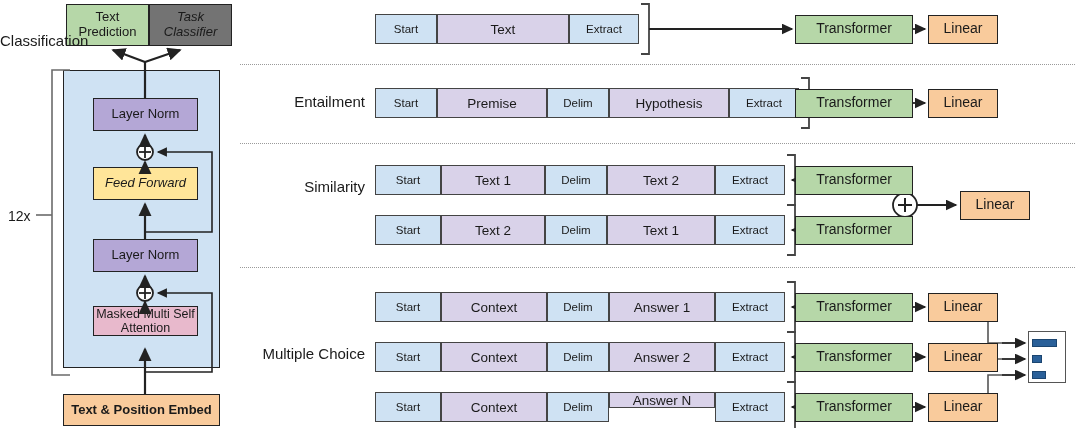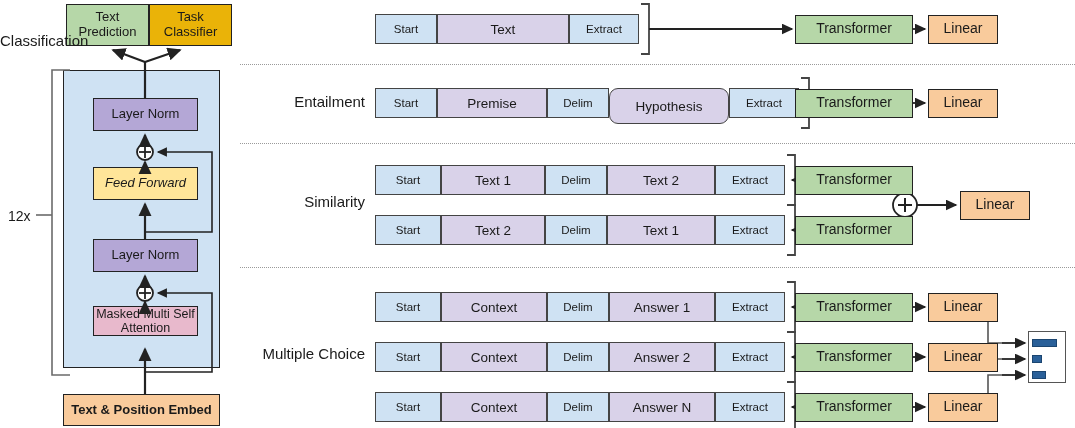--- a/index.html
+++ b/index.html
@@ -3,21 +3,21 @@
 <meta charset="utf-8">
 <style>
   html,body{margin:0;padding:0;background:#ffffff;}
   body{width:1075px;height:428px;position:relative;overflow:hidden;
        font-family:"Liberation Sans",sans-serif;color:#1a1a1a;}
   .abs{position:absolute;box-sizing:border-box;padding-left:8px;}
   .box{position:absolute;box-sizing:border-box;border:1.6px solid #222;
        display:flex;align-items:center;justify-content:center;text-align:center;
        line-height:1.12;}
   .c-green{background:#b6d7a8;}
-  .c-green-d{background:#eab308;}
+  .c-green-d{background:#737373;font-style:italic;}
   .c-orange{background:#f9cb9c;}
   .c-yellow{background:#ffe599;font-style:italic;}
   .c-lav{background:#b4a7d6;}
   .c-pink{background:#e8b9cc;}
   .c-blockbg{background:#cfe2f3;}
   .dotted{position:absolute;border-top:1.5px dotted #9a9a9a;}
   .lbl{position:absolute;white-space:nowrap;}
   svg{position:absolute;left:0;top:0;overflow:visible;}
   .tokcell{position:absolute;box-sizing:border-box;border:1.5px solid #444;
            display:flex;align-items:center;justify-content:center;}
@@ -141,25 +141,25 @@
     <div class="lbl" style="left:0px;top:19px;width:365px;text-align:left;font-size:15px;margin-top:13px;">Classification</div>
     <div class="tokcell" style="left:375px;top:14px;width:62px;height:30px;background:#cfe2f3;font-size:11.5px;">Start</div>
     <div class="tokcell" style="left:437px;top:14px;width:132px;height:30px;background:#d9d2e9;font-size:13.5px;">Text</div>
     <div class="tokcell" style="left:569px;top:14px;width:70px;height:30px;background:#cfe2f3;font-size:11.5px;">Extract</div>
     <div class="box" style="left:795px;top:14.5px;width:118px;height:29px;background:#b6d7a8;font-size:14px;">Transformer</div>
     <div class="box" style="left:928px;top:14.5px;width:70px;height:29px;background:#f9cb9c;font-size:14px;">Linear</div>
     <div class="lbl" style="left:0px;top:93px;width:365px;text-align:right;font-size:15px;">Entailment</div>
     <div class="tokcell" style="left:375px;top:88px;width:62px;height:30px;background:#cfe2f3;font-size:11.5px;">Start</div>
     <div class="tokcell" style="left:437px;top:88px;width:110px;height:30px;background:#d9d2e9;font-size:13.5px;">Premise</div>
     <div class="tokcell" style="left:547px;top:88px;width:62px;height:30px;background:#cfe2f3;font-size:11.5px;">Delim</div>
-    <div class="tokcell" style="left:609px;top:88px;width:120px;height:36px;background:#d9d2e9;font-size:13.5px;border-radius:9px;">Hypothesis</div>
+    <div class="tokcell" style="left:609px;top:88px;width:120px;height:30px;background:#d9d2e9;font-size:13.5px;">Hypothesis</div>
     <div class="tokcell" style="left:729px;top:88px;width:70px;height:30px;background:#cfe2f3;font-size:11.5px;">Extract</div>
     <div class="box" style="left:795px;top:88.5px;width:118px;height:29px;background:#b6d7a8;font-size:14px;">Transformer</div>
     <div class="box" style="left:928px;top:88.5px;width:70px;height:29px;background:#f9cb9c;font-size:14px;">Linear</div>
-    <div class="lbl" style="left:0px;top:193px;width:365px;text-align:right;font-size:15px;">Similarity</div>
+    <div class="lbl" style="left:0px;top:178px;width:365px;text-align:right;font-size:15px;">Similarity</div>
     <div class="tokcell" style="left:375px;top:165px;width:66px;height:30px;background:#cfe2f3;font-size:11.5px;">Start</div>
     <div class="tokcell" style="left:441px;top:165px;width:104px;height:30px;background:#d9d2e9;font-size:13.5px;">Text 1</div>
     <div class="tokcell" style="left:545px;top:165px;width:62px;height:30px;background:#cfe2f3;font-size:11.5px;">Delim</div>
     <div class="tokcell" style="left:607px;top:165px;width:108px;height:30px;background:#d9d2e9;font-size:13.5px;">Text 2</div>
     <div class="tokcell" style="left:715px;top:165px;width:70px;height:30px;background:#cfe2f3;font-size:11.5px;">Extract</div>
     <div class="box" style="left:795px;top:165.5px;width:118px;height:29px;background:#b6d7a8;font-size:14px;">Transformer</div>
     <div class="tokcell" style="left:375px;top:215px;width:66px;height:30px;background:#cfe2f3;font-size:11.5px;">Start</div>
     <div class="tokcell" style="left:441px;top:215px;width:104px;height:30px;background:#d9d2e9;font-size:13.5px;">Text 2</div>
     <div class="tokcell" style="left:545px;top:215px;width:62px;height:30px;background:#cfe2f3;font-size:11.5px;">Delim</div>
     <div class="tokcell" style="left:607px;top:215px;width:108px;height:30px;background:#d9d2e9;font-size:13.5px;">Text 1</div>
@@ -177,21 +177,21 @@
     <div class="tokcell" style="left:375px;top:342px;width:66px;height:30px;background:#cfe2f3;font-size:11.5px;">Start</div>
     <div class="tokcell" style="left:441px;top:342px;width:106px;height:30px;background:#d9d2e9;font-size:13.5px;">Context</div>
     <div class="tokcell" style="left:547px;top:342px;width:62px;height:30px;background:#cfe2f3;font-size:11.5px;">Delim</div>
     <div class="tokcell" style="left:609px;top:342px;width:106px;height:30px;background:#d9d2e9;font-size:13.5px;">Answer 2</div>
     <div class="tokcell" style="left:715px;top:342px;width:70px;height:30px;background:#cfe2f3;font-size:11.5px;">Extract</div>
     <div class="box" style="left:795px;top:342.5px;width:118px;height:29px;background:#b6d7a8;font-size:14px;">Transformer</div>
     <div class="box" style="left:928px;top:342.5px;width:70px;height:29px;background:#f9cb9c;font-size:14px;">Linear</div>
     <div class="tokcell" style="left:375px;top:392px;width:66px;height:30px;background:#cfe2f3;font-size:11.5px;">Start</div>
     <div class="tokcell" style="left:441px;top:392px;width:106px;height:30px;background:#d9d2e9;font-size:13.5px;">Context</div>
     <div class="tokcell" style="left:547px;top:392px;width:62px;height:30px;background:#cfe2f3;font-size:11.5px;">Delim</div>
-    <div class="tokcell" style="left:609px;top:392px;width:106px;height:30px;background:#d9d2e9;font-size:13.5px;">Answer N</div>
+    <div class="tokcell" style="left:609px;top:392px;width:106px;height:16px;background:#d9d2e9;font-size:13.5px;">Answer N</div>
     <div class="tokcell" style="left:715px;top:392px;width:70px;height:30px;background:#cfe2f3;font-size:11.5px;">Extract</div>
     <div class="box" style="left:795px;top:392.5px;width:118px;height:29px;background:#b6d7a8;font-size:14px;">Transformer</div>
     <div class="box" style="left:928px;top:392.5px;width:70px;height:29px;background:#f9cb9c;font-size:14px;">Linear</div>
     <div class="abs" style="left:1028px;top:331px;width:38px;height:52px;border:1.6px solid #555;background:#fff;"></div>
     <div class="abs" style="left:1032px;top:339px;width:25px;height:8px;background:#2a6099;border:1px solid #1b4570;"></div>
     <div class="abs" style="left:1032px;top:355px;width:5px;height:8px;background:#2a6099;border:1px solid #1b4570;"></div>
     <div class="abs" style="left:1032px;top:371px;width:14px;height:8px;background:#2a6099;border:1px solid #1b4570;"></div>
   </div>
 
 </body></html>

